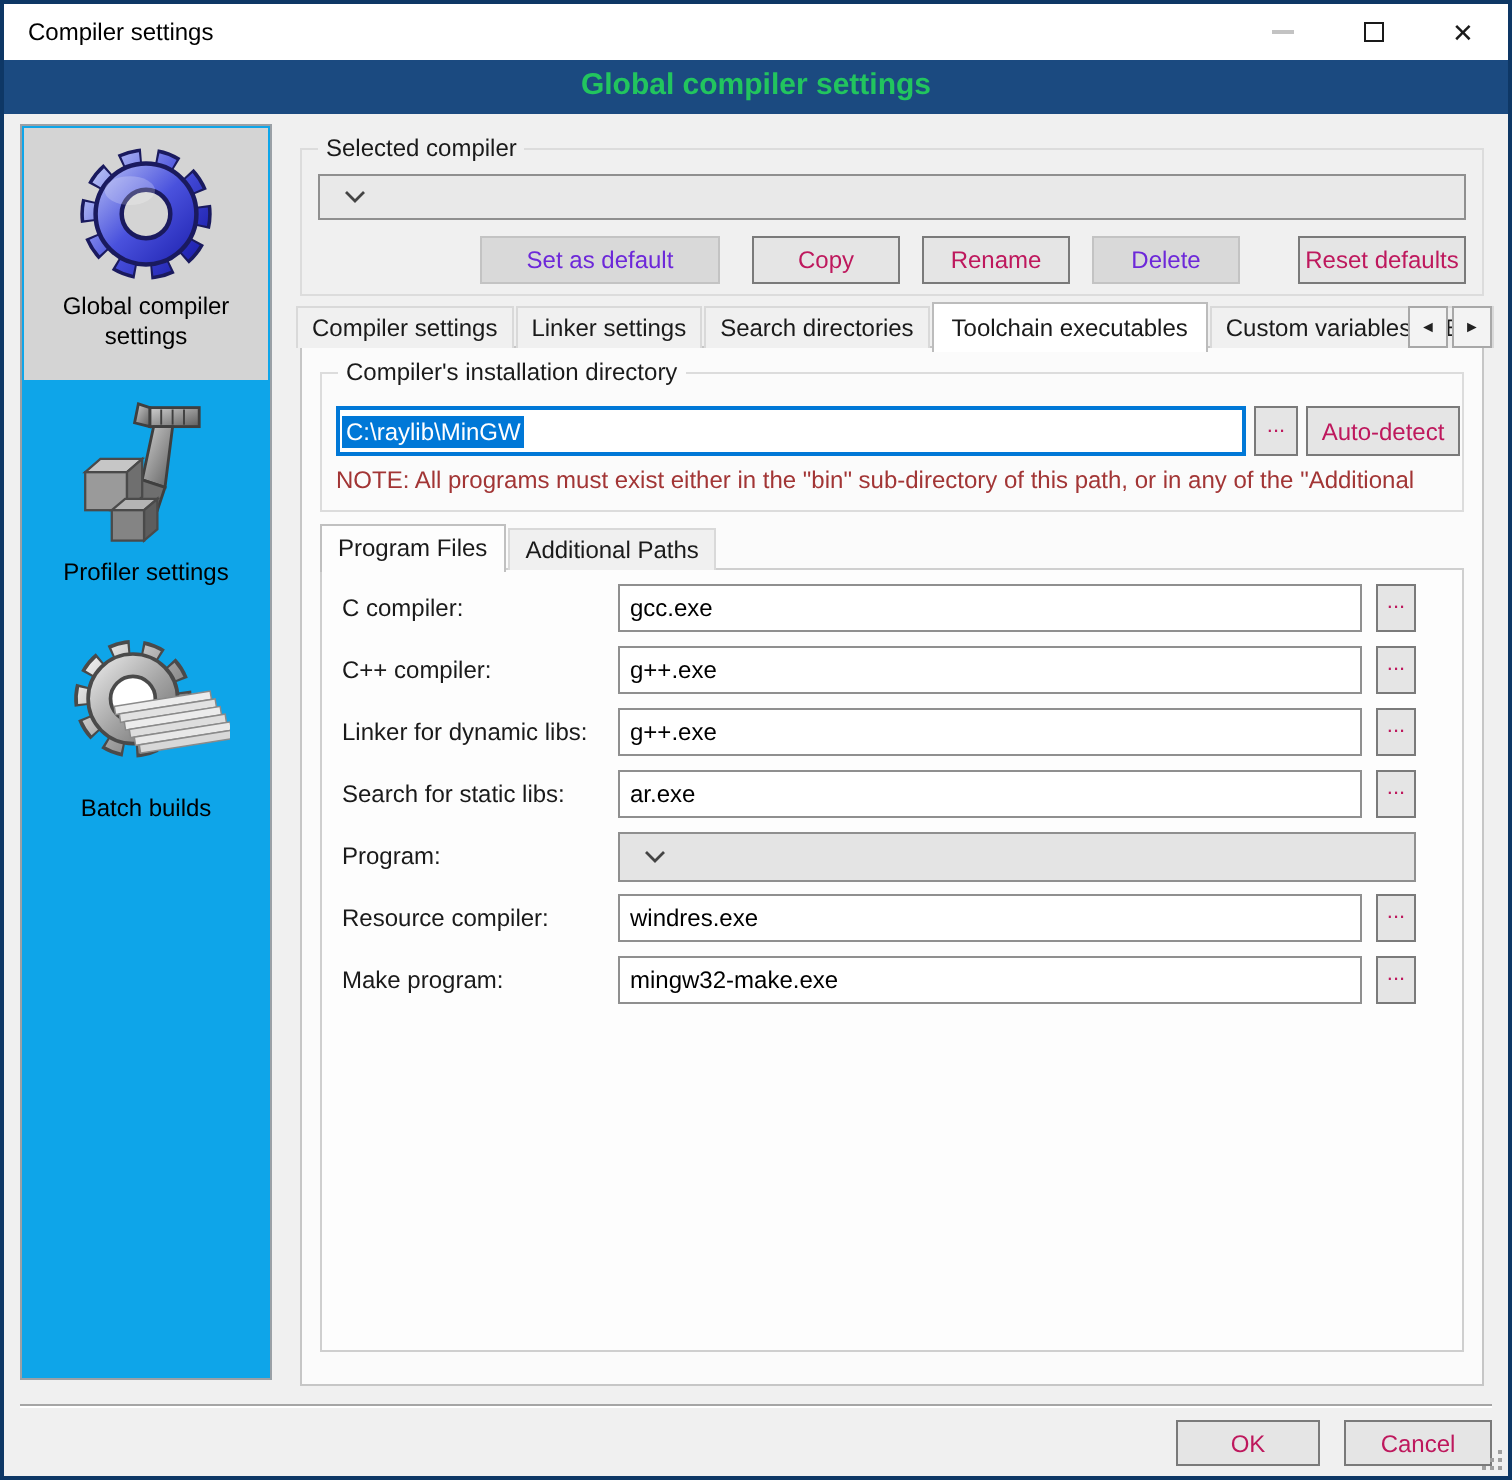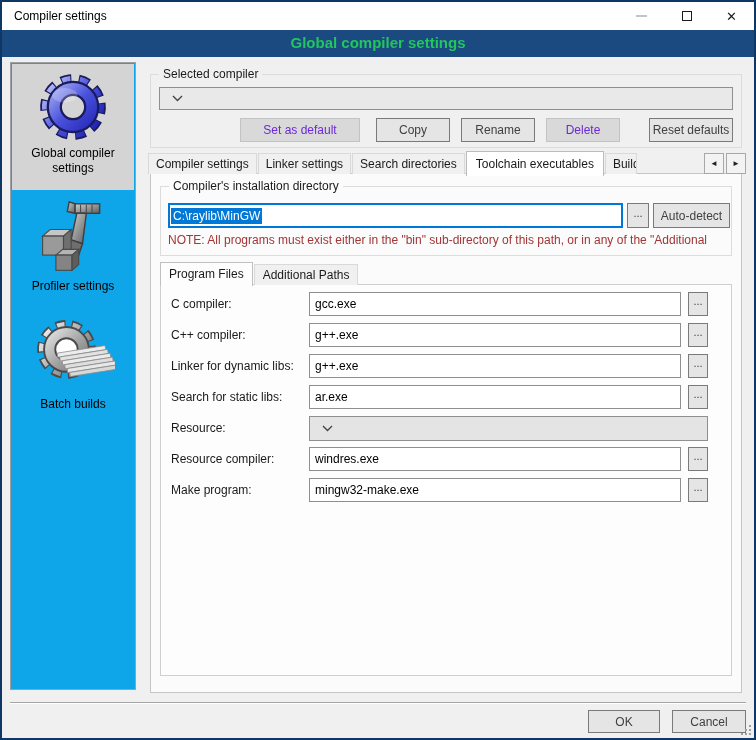--- a/index.html
+++ b/index.html
@@ -33,21 +33,21 @@
   
   .grp{position:absolute;border:1px solid #dcdcdc;}
   .grp-label{position:absolute;top:-8px;left:8px;background:#f0f0f0;padding:0 4px;font-size:12px;}
   .grp-selected{left:148px;top:72px;width:592px;height:74px;}
   
   .combo{position:absolute;background:#e9e9e9;border:1px solid #8f8f8f;display:flex;align-items:center;padding:0 6px;}
   .combo .combo-text{flex:1;white-space:nowrap;overflow:hidden;}
   .combo-main{left:8px;top:12px;right:8px;height:23px;}
   
   .btn{background:#e5e5e5;border:1px solid #7a7a7a;font-family:"Liberation Sans",sans-serif;
-       font-size:12px;color:#404040;text-align:center;display:inline-flex;align-items:center;justify-content:center;}
+       font-size:12px;color:#be185d;text-align:center;display:inline-flex;align-items:center;justify-content:center;}
   .btn.disabled{color:#6d28d9;background:#d9d9d9;border-color:#c3c3c3;}
   .btn-row{position:absolute;left:8px;right:8px;top:43px;height:24px;display:flex;justify-content:flex-end;}
   .btn-setdefault{width:120px;margin-right:16px;}
   .btn-copy{width:74px;margin-right:11px;}
   .btn-rename{width:74px;margin-right:11px;}
   .btn-delete{width:74px;margin-right:29px;}
   .btn-reset{width:84px;}
   
   .tabs{position:absolute;left:146px;top:149px;height:23px;display:flex;align-items:flex-end;z-index:3;}
   .tab{height:21px;line-height:20px;padding:0 7px;background:#f0f0f0;border:1px solid #d9d9d9;
@@ -203,20 +203,21 @@
       <div class="btn btn-delete disabled">Delete</div>
       <div class="btn btn-reset">Reset defaults</div>
     </div>
   </div>
 
   <div class="tabs">
     <span class="tab">Compiler settings</span>
     <span class="tab">Linker settings</span>
     <span class="tab">Search directories</span>
     <span class="tab active">Toolchain executables</span>
+    <span class="tab">Custom variables</span>
     <span class="tab clipped">Build options</span>
   </div>
   <div class="tab-arrow left">
       <span>◄</span>
     </div>
   <div class="tab-arrow right">
       <span>►</span>
     </div>
 
   <div class="tabpanel">
@@ -256,21 +257,21 @@
         <div class="btn browse-btn">...</div>
       </div>
 
       <div class="row" style="top:100px">
         <span class="rlabel">Search for static libs:</span>
         <input class="field" readonly="" value="ar.exe" style="">
         <div class="btn browse-btn">...</div>
       </div>
 
       <div class="row" style="top:131px">
-        <span class="rlabel">Resource:</span>
+        <span class="rlabel">Program:</span>
         <div class="combo combo-debugger">
           <svg class="chev" width="11" height="7" viewBox="0 0 11 7">
               <path d="M1 1 L5.5 5.5 L10 1" fill="none" stroke="#444" stroke-width="1.4"></path>
             </svg>
         </div>
       </div>
 
       <div class="row" style="top:162px">
         <span class="rlabel">Resource compiler:</span>
         <input class="field" readonly="" value="windres.exe" style="">

